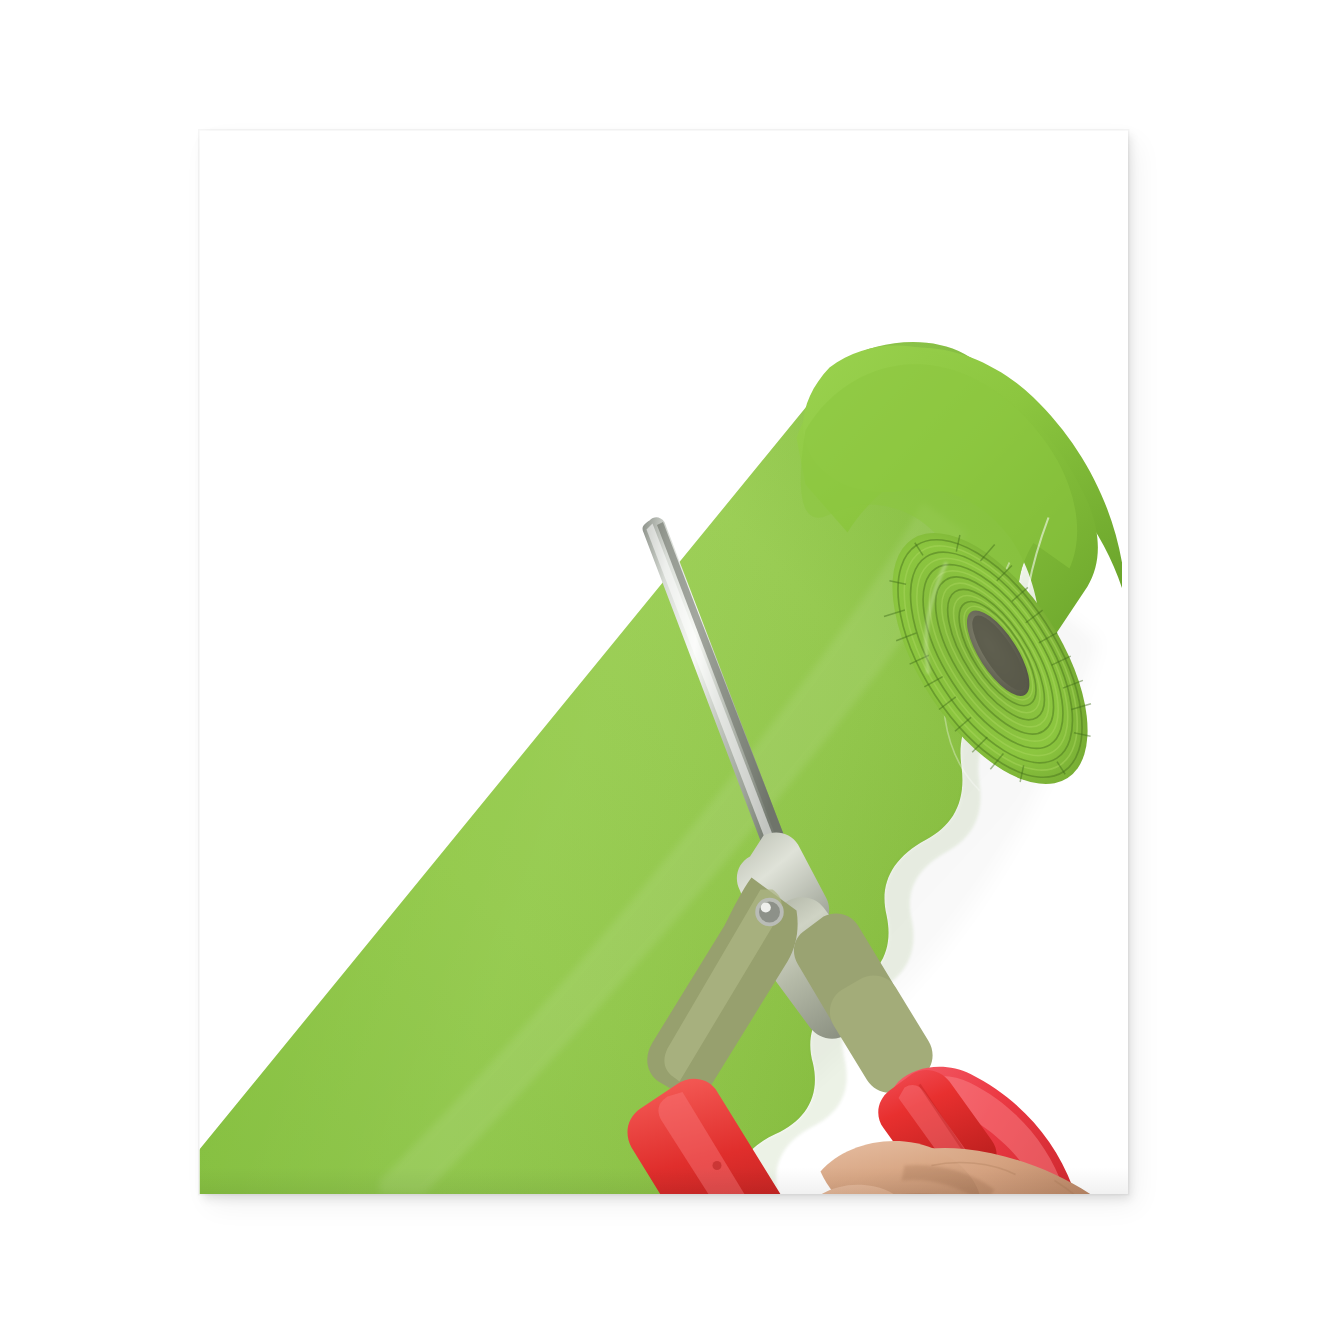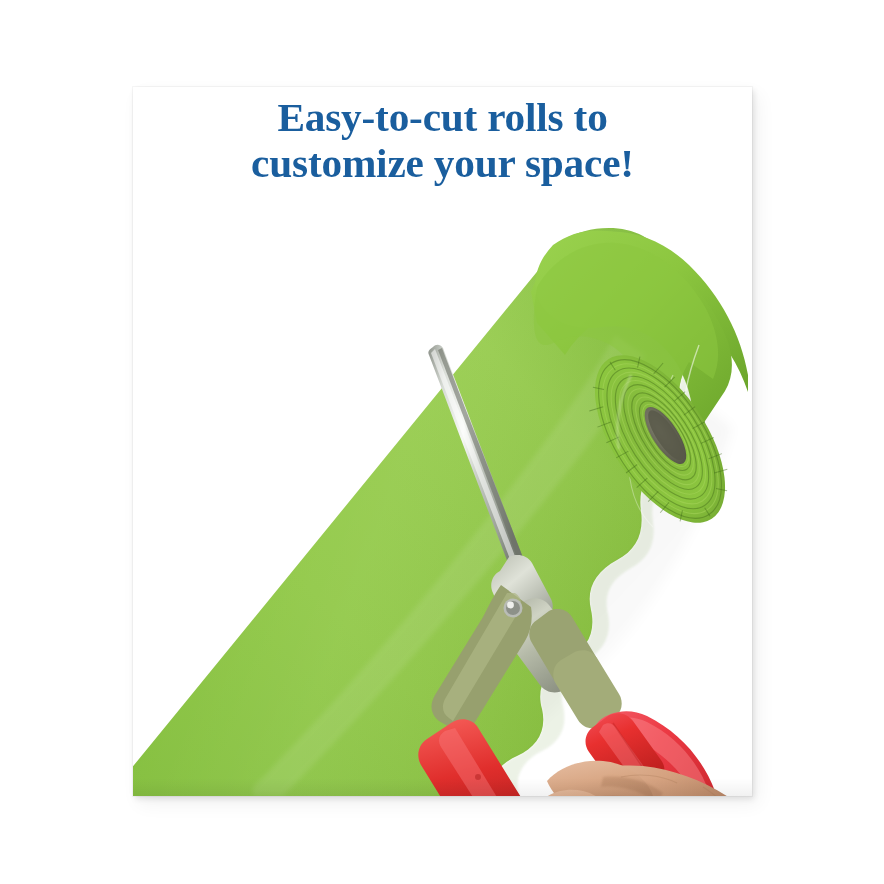--- a/index.html
+++ b/index.html
@@ -501,21 +501,17 @@
             <path d="M 470 690 C 492 688 514 694 530 706 L 524 716
                      C 508 704 488 698 468 700 Z" fill="#8a5c3c" opacity="0.22" filter="url(#tinyBlur)"></path>
           </g>
 
           <rect x="0" y="745" width="619" height="14" fill="#ffffff" opacity="0.35"></rect>
 
         </g>
       </svg>
     </div>
 
-    <div id="headline">
-      <span class="headline-line l1">Easy-to-cut rolls to</span>
-      <span class="headline-line l2">customize your space!</span>
-    </div>
 
     <div id="card-floor-shadow"></div>
   </div>
 
 </div>
 
 </body></html>

